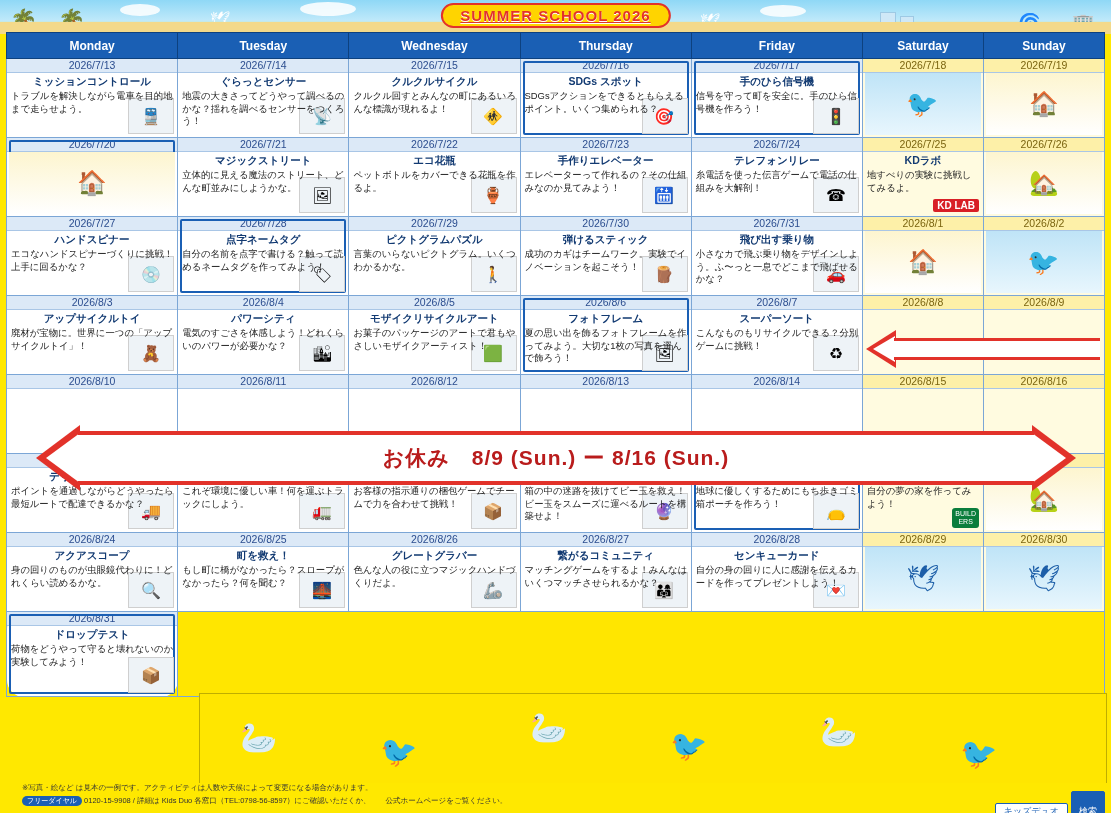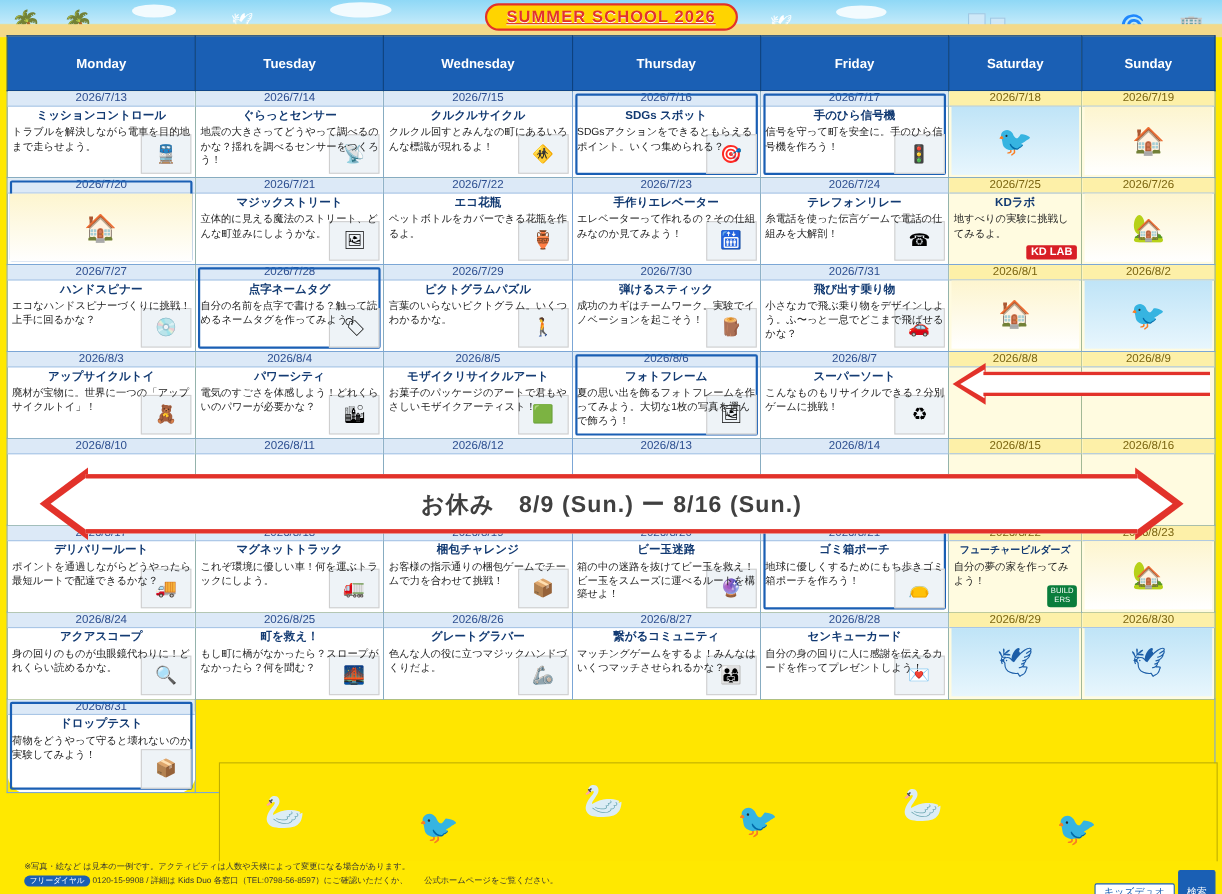--- a/index.html
+++ b/index.html
@@ -36,21 +36,21 @@
   
   .cal{
     position:absolute;left:6px;top:32px;width:1099px;
     border-collapse:collapse;
     table-layout:fixed;
   }
   .cal col.wd{width:157px;}
   .cal col.we{width:111px;}
   .head th{
     background:#1a5fb4;color:#fff;font-size:12px;font-weight:bold;
-    border:1px solid #0d417f;height:17px;padding:16px;
+    border:1px solid #0d417f;height:17px;padding:4px;
   }
   .head th.sat{background:#1a5fb4;}
   .head th.sun{background:#1a5fb4;}
   td.cell{
     border:1px solid #7ba6d6;
     vertical-align:top;
     padding:0;
     background:#fff;
     height:78px;
     position:relative;
@@ -127,21 +127,21 @@
     border-right:34px solid #fff;
   }
   .bigbreak .rtip::after{
     content:"";position:absolute;right:10px;top:-25px;width:0;height:0;
     border-top:25px solid transparent;border-bottom:25px solid transparent;
     border-left:34px solid #fff;
   }
   .bigbreak .txt{
     position:absolute;left:0;top:0;width:1040px;height:66px;
     display:flex;align-items:center;justify-content:center;
-    color:#404040;font-weight:bold;font-size:21px;letter-spacing:1px;
+    color:#b91c1c;font-weight:bold;font-size:21px;letter-spacing:1px;
     z-index:5;
   }
   .smallbreak{
     position:absolute;left:866px;top:330px;width:236px;height:38px;z-index:25;
   }
   .smallbreak .body{
     position:absolute;left:28px;top:8px;width:206px;height:22px;
     background:#fff;border-top:3px solid #e2322a;border-bottom:3px solid #e2322a;
     box-sizing:border-box;
   }

